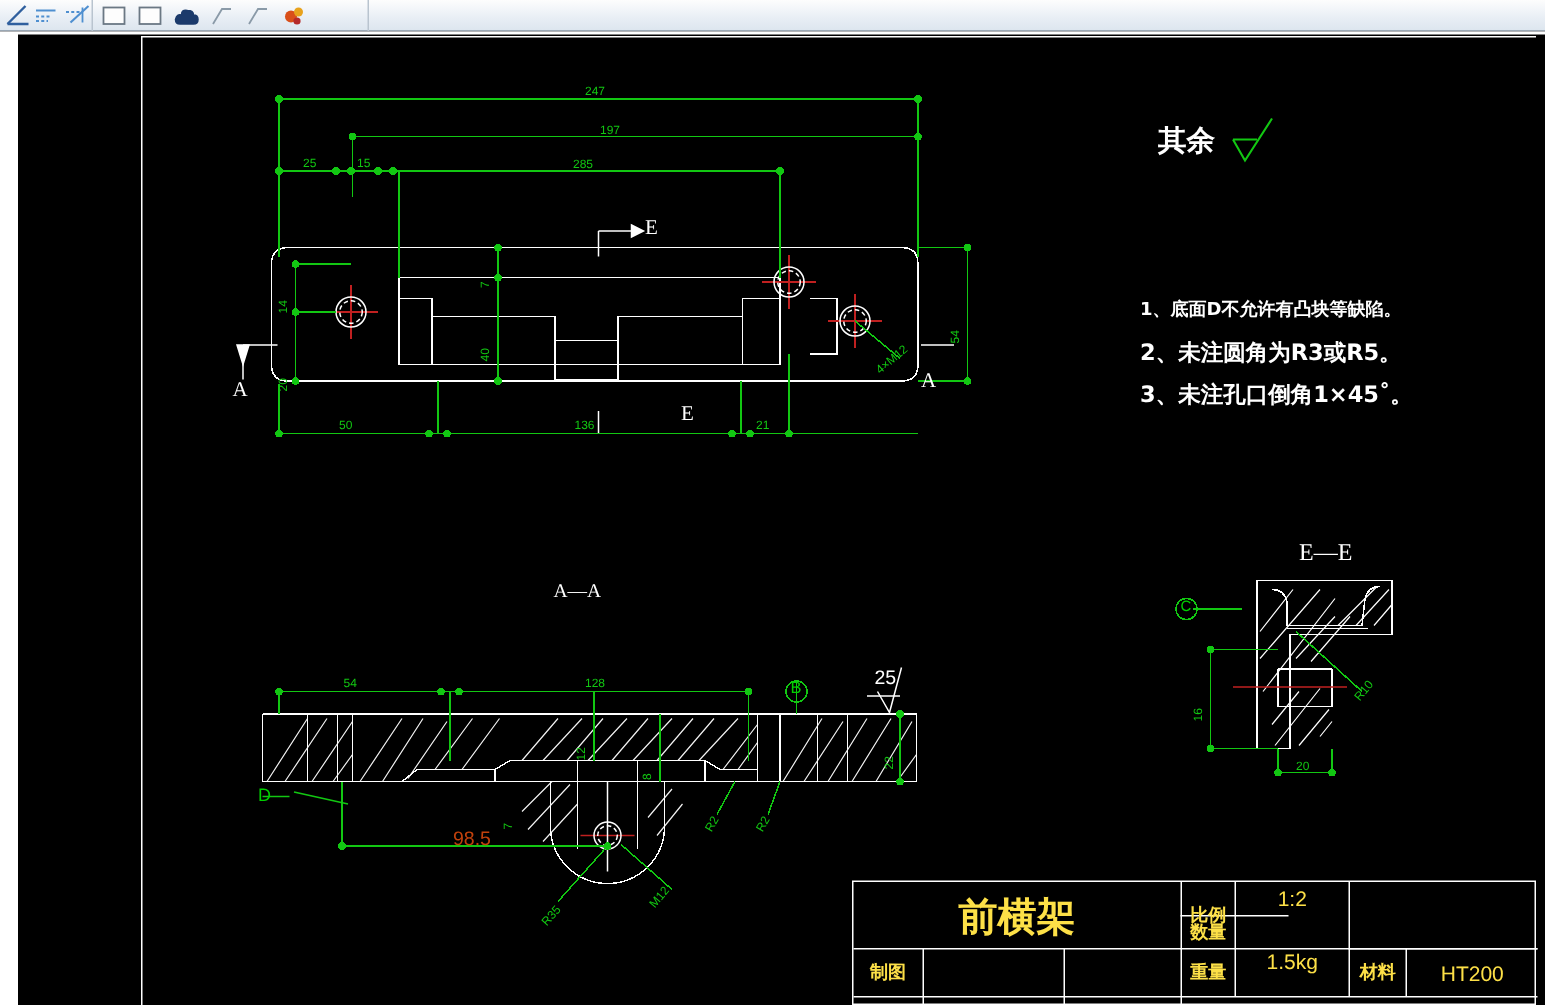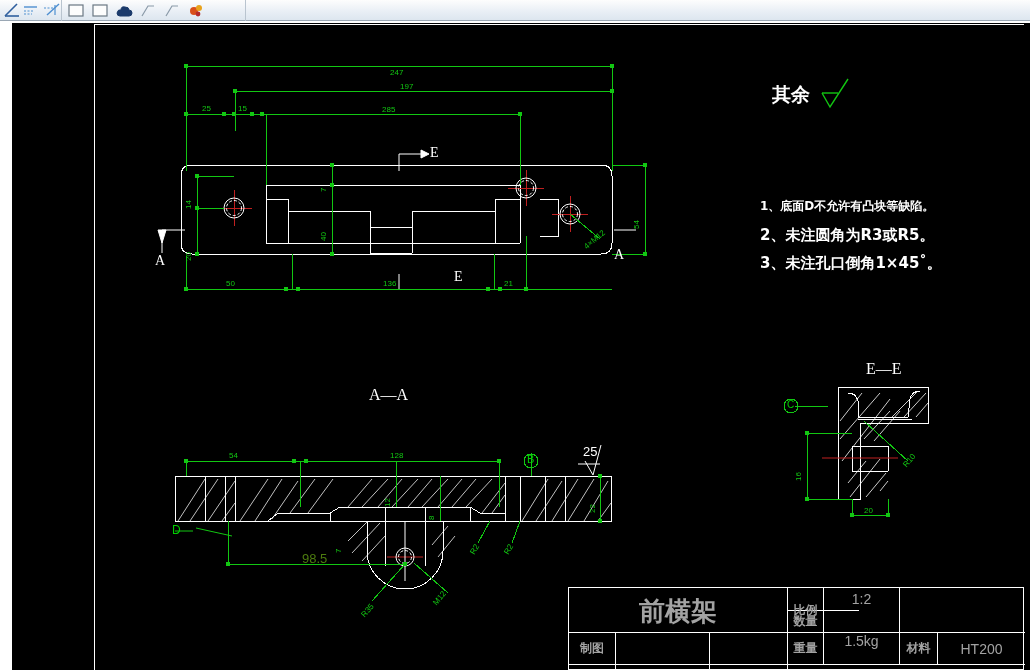--- a/index.html
+++ b/index.html
@@ -33,21 +33,21 @@
   .dim{font-family:"Liberation Sans",sans-serif;font-size:8px;color:#12c712;}
   .dimv{font-family:"Liberation Sans",sans-serif;font-size:8px;color:#12c712;
     transform-origin:left bottom;}
   .secmark{font-family:"Liberation Serif",serif;font-size:14px;color:#ffffff;}
   .cn{font-family:"DejaVu Sans",sans-serif;color:#ffffff;font-weight:bold;}
 
   
   .tblock{position:absolute;left:568px;top:566px;width:456px;height:83px;
     border:1px solid #fff;box-sizing:border-box;color:#fff;}
   .tb-cell{position:absolute;box-sizing:border-box;display:flex;
-    align-items:center;justify-content:center;color:#a3a3a3;}
+    align-items:center;justify-content:center;color:#fde047;}
   .tb-line{position:absolute;background:#fff;}
   .t-name{font-family:"DejaVu Sans",sans-serif;font-size:26px;font-weight:bold;}
   .t-hdr{font-family:"DejaVu Sans",sans-serif;font-size:12px;font-weight:bold;}
   .t-val{font-family:"Liberation Sans",sans-serif;font-size:14px;}
 </style>
 </head>
 <body>
 
 <div id="app">
 
@@ -349,45 +349,45 @@
     </div>
 
     <div class="lbl cn" style="left:760px;top:179px;font-size:12px;">1、底面D不允许有凸块等缺陷。</div>
     <div class="lbl cn" style="left:760px;top:207px;font-size:15px;">2、未注圆角为R3或R5。</div>
     <div class="lbl cn" style="left:760px;top:235px;font-size:15px;">3、未注孔口倒角1×45˚。</div>
 
     <div class="lbl secmark" style="left:430px;top:125px;">E</div>
     <div class="lbl secmark" style="left:454px;top:249px;">E</div>
     <div class="lbl secmark" style="left:155px;top:233px;">A</div>
     <div class="lbl secmark" style="left:614px;top:227px;">A</div>
-    <div class="lbl secmark" style="left:369px;top:366px;font-size:16px;">A—A</div>
+    <div class="lbl secmark" style="left:369px;top:366px;font-size:13px;">A—A</div>
     <div class="lbl secmark" style="left:866px;top:320px;font-size:16px;margin-top:20px;">E—E</div>
 
-    <div class="lbl dim" style="left:390px;top:36px;margin-top:12px;">247</div>
+    <div class="lbl dim" style="left:390px;top:36px;">247</div>
     <div class="lbl dim" style="left:400px;top:62px;">197</div>
     <div class="lbl dim" style="left:382px;top:85px;">285</div>
     <div class="lbl dim" style="left:202px;top:84px;">25</div>
     <div class="lbl dim" style="left:238px;top:84px;">15</div>
     <div class="lbl dim" style="left:226px;top:259px;">50</div>
     <div class="lbl dim" style="left:383px;top:259px;">136</div>
     <div class="lbl dim" style="left:504px;top:259px;">21</div>
     <div class="lbl dimv" style="left:193px;top:180px;transform:rotate(-90deg);">14</div>
     <div class="lbl dimv" style="left:193px;top:232px;transform:rotate(-90deg);">20</div>
     <div class="lbl dimv" style="left:328px;top:163px;transform:rotate(-90deg);">7</div>
     <div class="lbl dimv" style="left:328px;top:212px;transform:rotate(-90deg);">40</div>
     <div class="lbl dimv" style="left:641px;top:200px;transform:rotate(-90deg);">54</div>
     <div class="lbl dimv" style="left:588px;top:222px;transform:rotate(-40deg);">4×M12</div>
 
     <div class="lbl dim" style="left:229px;top:431px;">54</div>
     <div class="lbl dim" style="left:390px;top:431px;">128</div>
     <div class="lbl dimv" style="left:597px;top:484px;transform:rotate(-90deg);">22</div>
     <div class="lbl dimv" style="left:392px;top:478px;transform:rotate(-90deg);">12</div>
     <div class="lbl dimv" style="left:436px;top:491px;transform:rotate(-90deg);">8</div>
     <div class="lbl dimv" style="left:343px;top:524px;transform:rotate(-90deg);">7</div>
-    <div class="lbl" style="left:302px;top:531px;font-size:13px;color:#4d7c0f;">98.5</div>
+    <div class="lbl" style="left:302px;top:531px;font-size:13px;color:#c2410c;">98.5</div>
     <div class="lbl dimv" style="left:366px;top:590px;transform:rotate(-48deg);">R35</div>
     <div class="lbl dimv" style="left:438px;top:578px;transform:rotate(-50deg);">M12</div>
     <div class="lbl dimv" style="left:476px;top:527px;transform:rotate(-60deg);">R2</div>
     <div class="lbl dimv" style="left:510px;top:527px;transform:rotate(-60deg);">R2</div>
     <div class="lbl w" style="left:583px;top:424px;font-size:13px;">25</div>
     <div class="lbl g" style="left:172px;top:503px;font-size:12px;">D</div>
     <div class="lbl g" style="left:527px;top:433px;font-size:11px;">B</div>
 
     <div class="lbl dim" style="left:864px;top:486px;">20</div>
     <div class="lbl dimv" style="left:803px;top:452px;transform:rotate(-90deg);">16</div>

